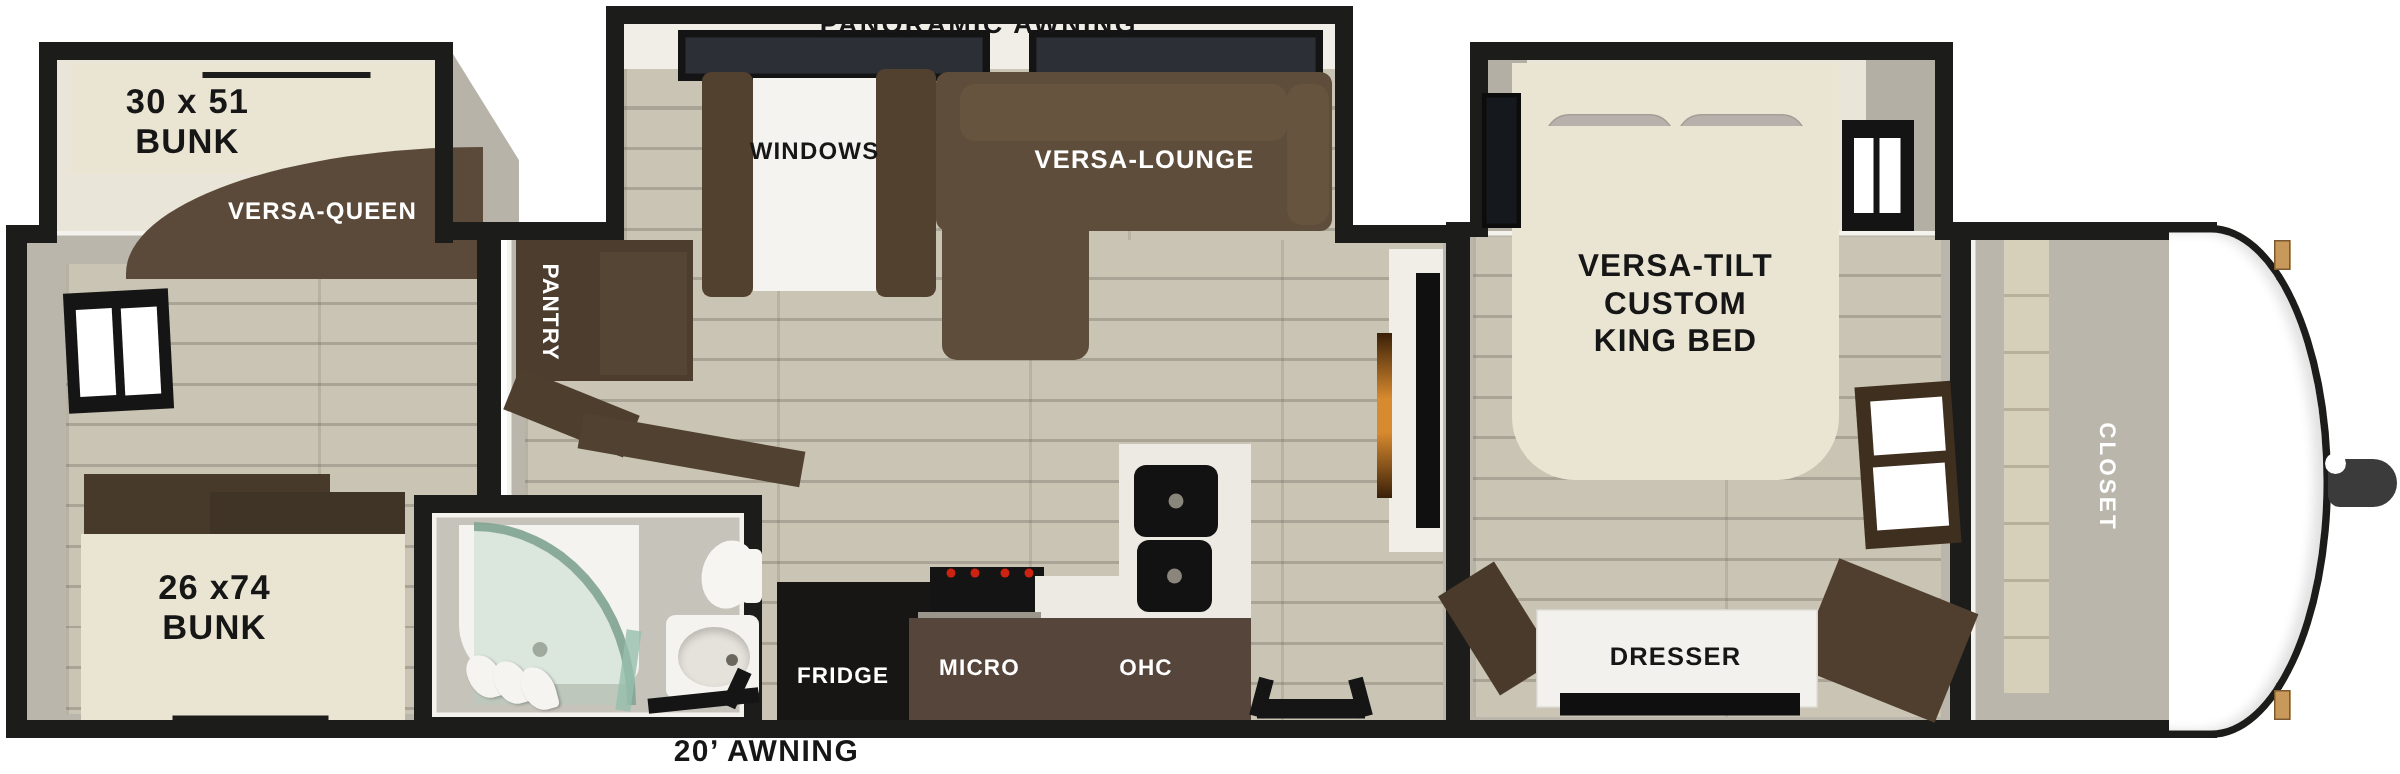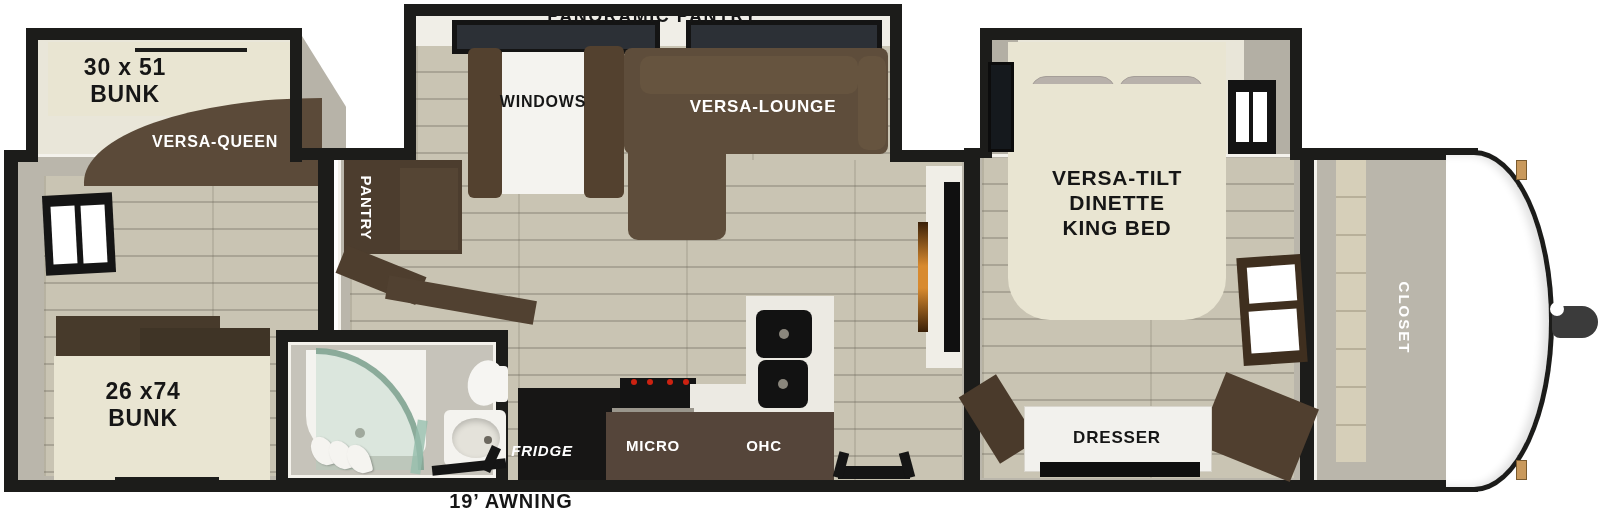--- a/index.html
+++ b/index.html
@@ -58,41 +58,41 @@
 
   <div class="abs" style="left:56px;top:316px;width:164px;height:42px;background:#473a2b;"></div>
   <div class="abs" style="left:140px;top:328px;width:130px;height:32px;background:#3f3426;"></div>
   <div class="cream abs" style="left:54px;top:356px;width:216px;height:130px;"></div>
   <div class="lbl" style="left:73px;top:378px;width:140px;font-size:23px;">26 x74
 BUNK</div>
   <div class="abs" style="left:115px;top:477px;width:104px;height:5px;background:#1c1c1a;"></div>
 
   <div class="abs" style="left:452px;top:20px;width:208px;height:34px;background:#2c3036;border:5px solid #141414;box-sizing:border-box;"></div>
   <div class="abs" style="left:686px;top:20px;width:196px;height:34px;background:#2c3036;border:5px solid #141414;box-sizing:border-box;"></div>
-  <div class="lbl" style="left:460px;top:6px;width:385px;font-size:18px;letter-spacing:1.5px;">PANORAMIC PANTRY</div>
+  <div class="lbl" style="left:460px;top:6px;width:385px;font-size:18px;letter-spacing:1.5px;">PANORAMIC AWNING</div>
 
   <div class="abs" style="left:468px;top:48px;width:34px;height:150px;background:#53412f;border-radius:6px;"></div>
   <div class="abs whitebox" style="left:502px;top:52px;width:82px;height:142px;background:#f4f3ef;"></div>
   <div class="abs" style="left:584px;top:46px;width:40px;height:152px;background:#53412f;border-radius:6px;"></div>
   <div class="lbl" style="left:495px;top:93px;width:96px;font-size:16px;">WINDOWS</div>
 
   <div class="abs brown" style="left:624px;top:48px;width:264px;height:106px;border-radius:8px;"></div>
   <div class="abs" style="left:640px;top:56px;width:218px;height:38px;background:#66543f;border-radius:10px;"></div>
   <div class="abs" style="left:858px;top:56px;width:28px;height:94px;background:#66543f;border-radius:10px;"></div>
   <div class="abs brown" style="left:628px;top:142px;width:98px;height:98px;border-radius:0 0 10px 10px;"></div>
   <div class="lbl white" style="left:680px;top:97px;width:166px;font-size:17px;">VERSA-LOUNGE</div>
 
   <div class="abs" style="left:344px;top:160px;width:118px;height:94px;background:#4c3d2e;"></div>
   <div class="abs" style="left:400px;top:168px;width:58px;height:82px;background:#554534;"></div>
   <div class="lbl white" style="left:321px;top:199px;width:90px;height:18px;font-size:15px;transform:rotate(90deg);">PANTRY</div>
   <div class="abs" style="left:338px;top:260px;width:86px;height:30px;background:#4e3e2e;transform:rotate(22deg);"></div>
   <div class="abs" style="left:386px;top:288px;width:150px;height:24px;background:#514131;transform:rotate(10deg);"></div>
 
   <div class="abs" style="left:518px;top:388px;width:104px;height:94px;background:#171615;"></div>
-  <div class="lbl white" style="left:500px;top:442px;width:84px;font-size:15px;font-style:italic;">FRIDGE</div>
+  <div class="lbl white" style="left:520px;top:442px;width:84px;font-size:15px;">FRIDGE</div>
   <div class="abs" style="left:620px;top:378px;width:76px;height:36px;background:#141414;"></div>
   <div class="abs" style="left:631px;top:379px;width:6px;height:6px;border-radius:50%;background:#cc2211;"></div>
   <div class="abs" style="left:647px;top:379px;width:6px;height:6px;border-radius:50%;background:#cc2211;"></div>
   <div class="abs" style="left:667px;top:379px;width:6px;height:6px;border-radius:50%;background:#cc2211;"></div>
   <div class="abs" style="left:683px;top:379px;width:6px;height:6px;border-radius:50%;background:#cc2211;"></div>
   <div class="abs" style="left:690px;top:384px;width:60px;height:30px;background:#eceae3;"></div>
   <div class="abs" style="left:746px;top:296px;width:88px;height:118px;background:#eceae3;"></div>
   <div class="abs" style="left:756px;top:310px;width:56px;height:48px;background:#121212;border-radius:8px;"></div>
   <div class="abs" style="left:758px;top:360px;width:50px;height:48px;background:#121212;border-radius:8px;"></div>
   <div class="abs" style="left:779px;top:329px;width:10px;height:10px;border-radius:50%;background:#8a867c;"></div>
@@ -151,21 +151,21 @@
   <div class="abs" style="left:330px;top:440px;width:22px;height:30px;background:#f5f4f0;border-radius:60% 100% 20% 100%;transform:rotate(-15deg);box-shadow:1px 1px 2px rgba(0,0,0,0.25);"></div>
   <div class="abs" style="left:348px;top:444px;width:22px;height:30px;background:#f5f4f0;border-radius:60% 100% 20% 100%;transform:rotate(-15deg);box-shadow:1px 1px 2px rgba(0,0,0,0.25);"></div>
   <div class="abs" style="left:432px;top:462px;width:74px;height:10px;background:#151515;transform:rotate(-6deg);"></div>
   <div class="abs" style="left:486px;top:446px;width:10px;height:26px;background:#151515;transform:rotate(25deg);"></div>
 
   <div class="cream abs" style="left:1008px;top:42px;width:218px;height:44px;"></div>
   <div class="abs" style="left:1030px;top:76px;width:84px;height:52px;background:#b8b1ab;border-radius:16px;border:1px solid #a59e98;"></div>
   <div class="abs" style="left:1118px;top:76px;width:84px;height:52px;background:#b8b1ab;border-radius:16px;border:1px solid #a59e98;"></div>
   <div class="cream abs" style="left:1008px;top:84px;width:218px;height:236px;border-radius:0 0 42px 42px;"></div>
   <div class="lbl" style="left:1030px;top:166px;width:174px;font-size:21px;">VERSA-TILT
-DINETTE
+CUSTOM
 KING BED</div>
   <div class="abs" style="left:988px;top:62px;width:26px;height:90px;background:#15191d;border:3px solid #0c0c0c;box-sizing:border-box;"></div>
   <div class="abs" style="left:1228px;top:80px;width:48px;height:74px;background:#141414;"></div>
   <div class="abs" style="left:1236px;top:92px;width:13px;height:50px;background:#ffffff;"></div>
   <div class="abs" style="left:1253px;top:92px;width:14px;height:50px;background:#ffffff;"></div>
   <div class="abs" style="left:1240px;top:256px;width:64px;height:108px;background:#3f2f1f;transform:rotate(-4deg);"></div>
   <div class="abs" style="left:1248px;top:266px;width:48px;height:36px;background:#ffffff;transform:rotate(-4deg);"></div>
   <div class="abs" style="left:1250px;top:310px;width:48px;height:42px;background:#ffffff;transform:rotate(-4deg);"></div>
   <div class="abs" style="left:976px;top:380px;width:44px;height:78px;background:#4a3a2b;transform:rotate(-32deg);"></div>
   <div class="abs" style="left:1208px;top:388px;width:100px;height:78px;background:#503f2f;transform:rotate(22deg);"></div>
@@ -174,15 +174,15 @@
   <div class="abs" style="left:1040px;top:462px;width:160px;height:15px;background:#0f0f0f;"></div>
 
   <div class="lbl white" style="left:1349px;top:309px;width:110px;height:18px;font-size:15px;letter-spacing:2px;transform:rotate(90deg);">CLOSET</div>
 
   <div class="abs" style="left:1446px;top:150px;width:108px;height:342px;background:#ffffff;box-sizing:border-box;border-top:5px solid #1c1c1a;border-bottom:5px solid #1c1c1a;border-right:5px solid #1c1c1a;border-radius:0 80px 80px 0 / 0 171px 171px 0;box-shadow:inset -6px 0 8px rgba(0,0,0,0.12);"></div>
   <div class="abs" style="left:1516px;top:160px;width:9px;height:18px;background:#c9995c;border:1px solid #7a5a2e;"></div>
   <div class="abs" style="left:1516px;top:460px;width:9px;height:18px;background:#c9995c;border:1px solid #7a5a2e;"></div>
   <div class="abs" style="left:1552px;top:306px;width:46px;height:32px;background:#3b3b3b;border-radius:8px 16px 16px 8px;"></div>
   <div class="abs" style="left:1550px;top:302px;width:14px;height:14px;border-radius:50%;background:#ffffff;"></div>
 
-  <div class="lbl" style="left:425px;top:490px;width:172px;font-size:20px;letter-spacing:1px;">19’ AWNING</div>
+  <div class="lbl" style="left:425px;top:490px;width:172px;font-size:20px;letter-spacing:1px;">20’ AWNING</div>
 
 </div>
 
 </body></html>

